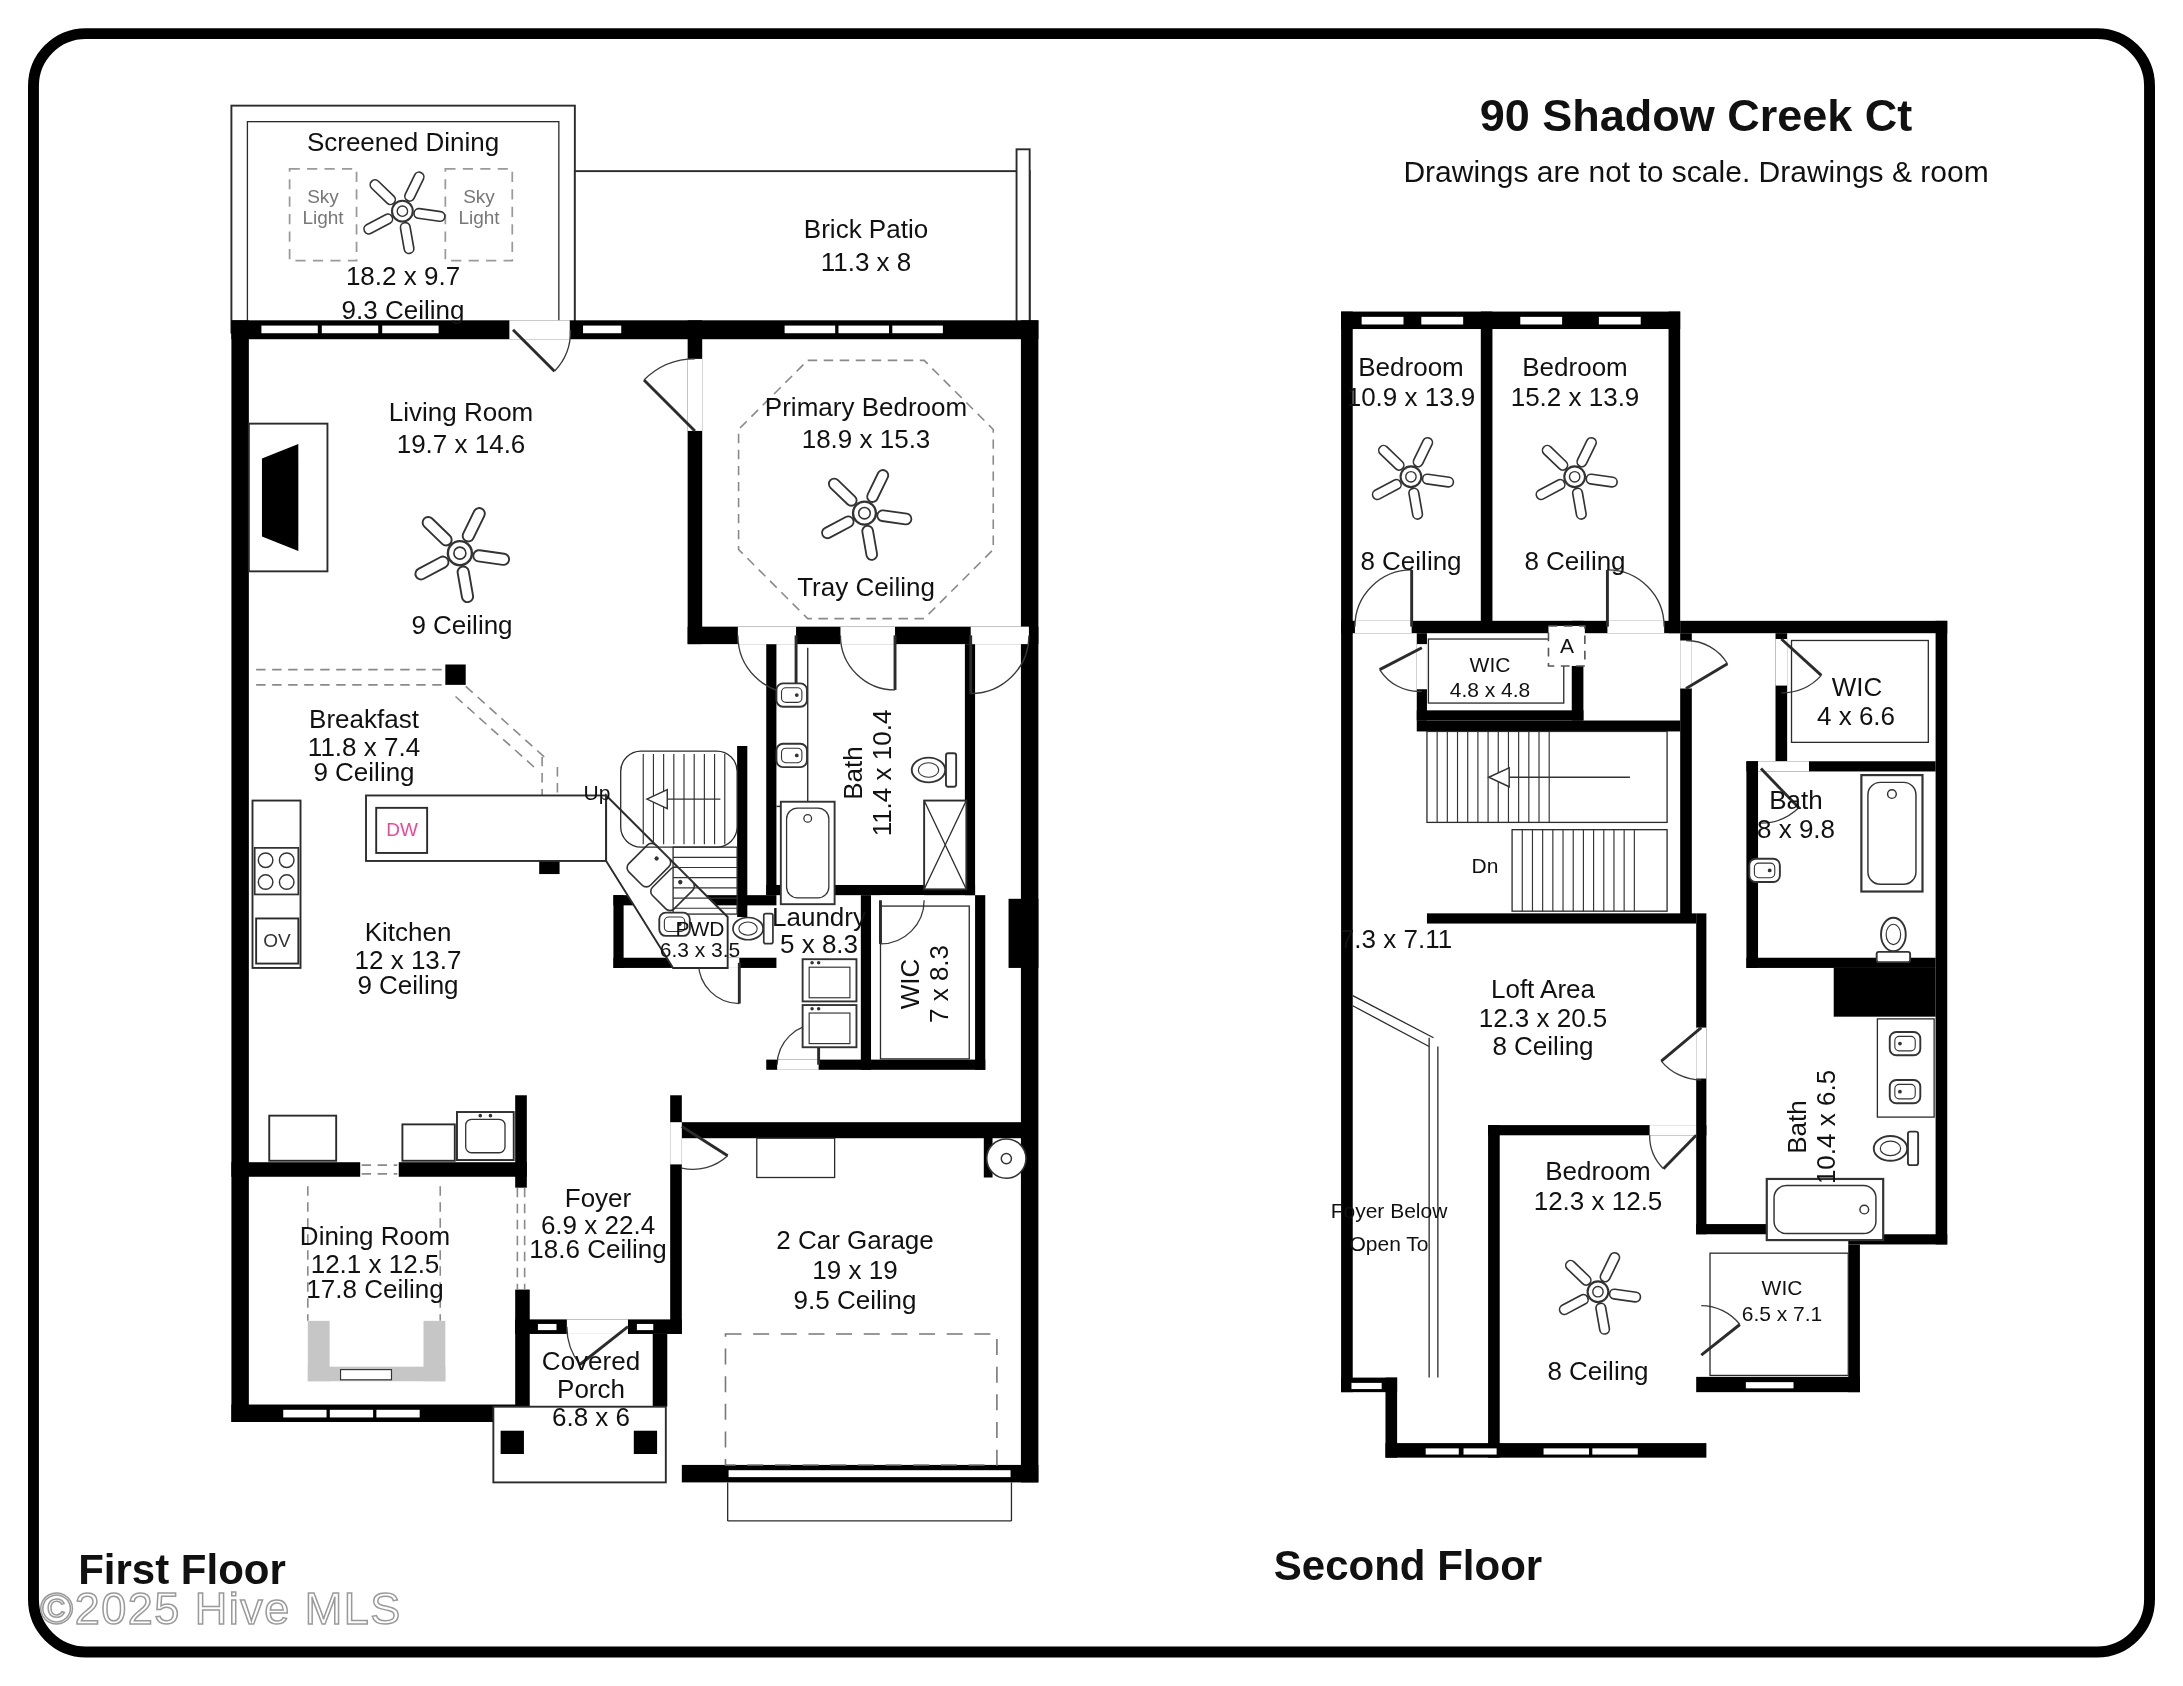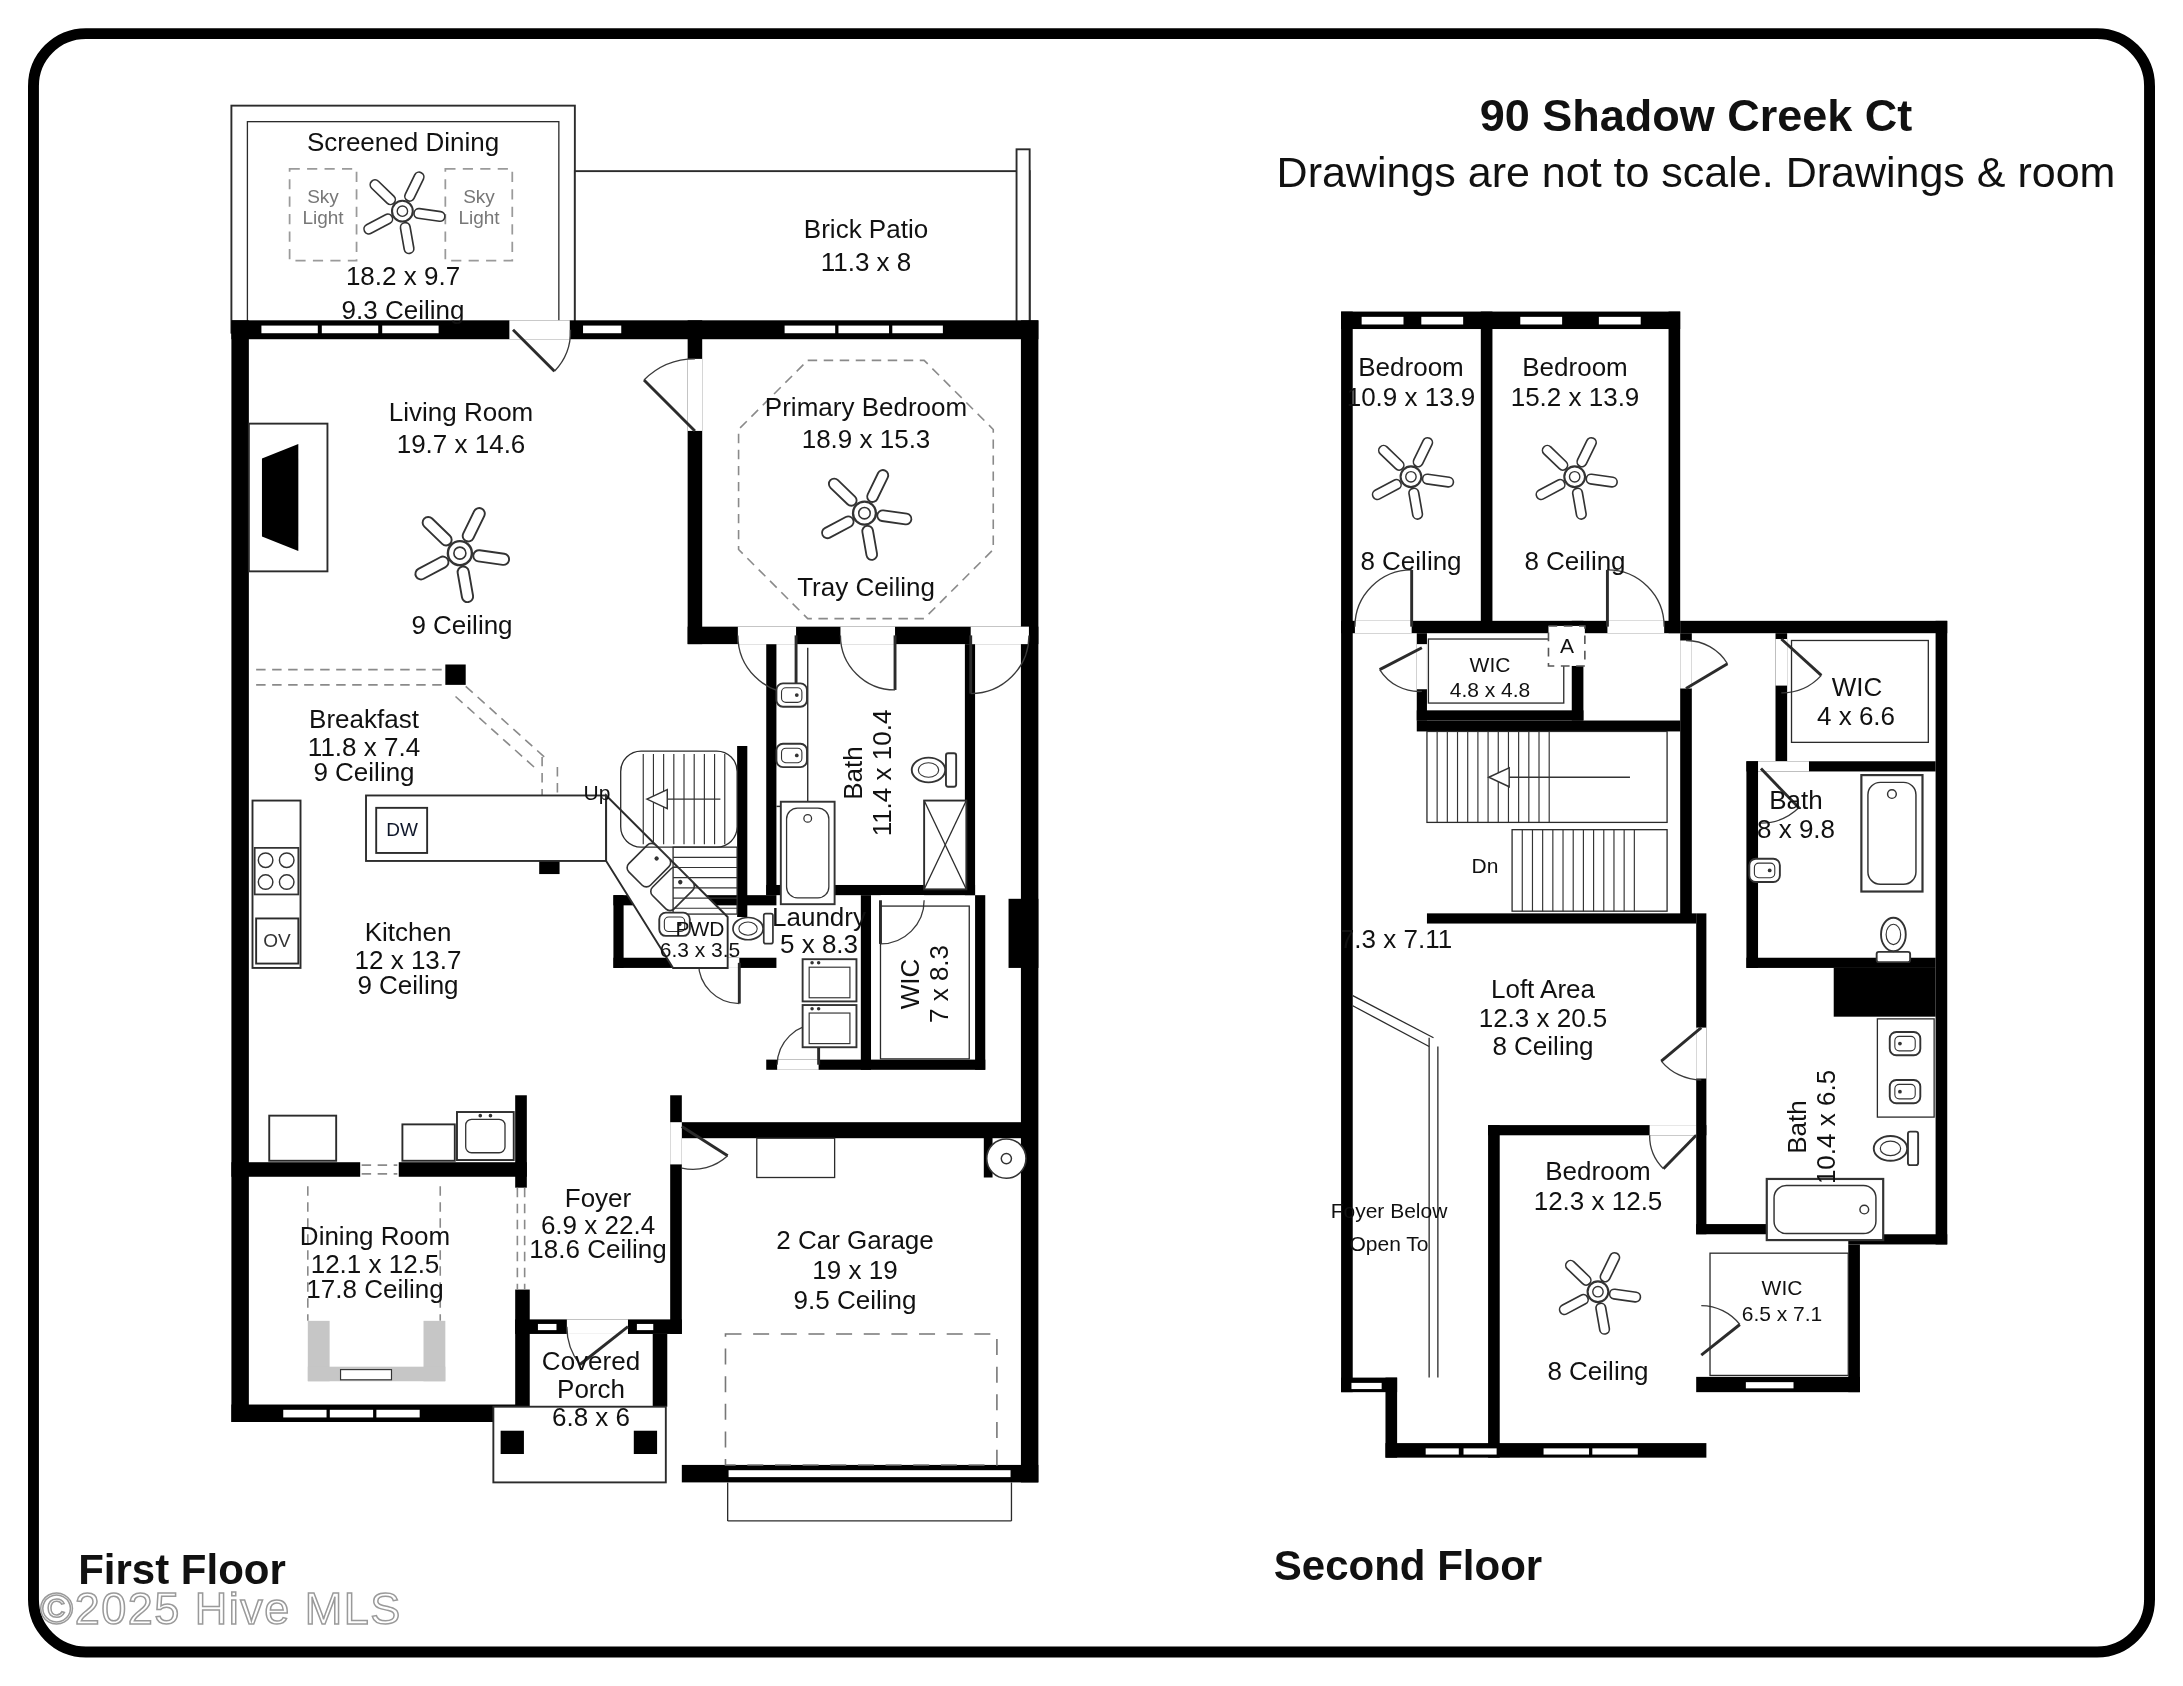--- a/index.html
+++ b/index.html
@@ -13,21 +13,21 @@
   svg .gdash{fill:none;stroke:#8a8a8a;stroke-width:2.2px;stroke-dasharray:13 9;}
   svg .arc{fill:none;stroke:#3a3a3a;stroke-width:1.8px;}
   svg .leaf{stroke:#2b2b2b;stroke-width:4px;stroke-linecap:butt;}
   svg .gray{fill:#c6c6c6;stroke:none;}
   .lbl{position:absolute;transform:translate(-50%,-50%);white-space:nowrap;
        font-size:26px;line-height:1.12;text-align:center;}
   .sm{font-size:21px;}
   .tiny{font-size:19px;color:#777;}
   .rot{transform:translate(-50%,-50%) rotate(-90deg);}
   .title{font-size:45px;font-weight:bold;}
-  .disc{font-size:43px;}
+  .disc{font-size:30px;}
   .floorlbl{font-size:42px;font-weight:bold;}
   .wm{position:absolute;transform:none;font-size:45px;color:rgba(255,255,255,0.25);
       -webkit-text-stroke:1.5px #9a9a9a;letter-spacing:1.5px;}
 </style>
 </head>
 <body>
 
 <div class="page">
 
 <svg width="2183" height="1687" viewBox="0 0 3000 2318">
@@ -465,21 +465,21 @@
 <div class="lbl" style="left:866px;top:588px;">Tray Ceiling</div>
 
 <div class="lbl" style="left:364px;top:720px;">Breakfast</div>
 <div class="lbl" style="left:364px;top:748px;">11.8 x 7.4</div>
 <div class="lbl" style="left:364px;top:773px;">9 Ceiling</div>
 
 <div class="lbl" style="left:408px;top:933px;">Kitchen</div>
 <div class="lbl" style="left:408px;top:961px;">12 x 13.7</div>
 <div class="lbl" style="left:408px;top:986px;">9 Ceiling</div>
 
-<div class="lbl tiny" style="left:402px;top:830px;color:#0f172a;">DW</div>
+<div class="lbl tiny" style="left:402px;top:830px;color:#ec4899;">DW</div>
 <div class="lbl tiny" style="left:277px;top:941px;color:#333;">OV</div>
 <div class="lbl sm" style="left:597px;top:793px;">Up</div>
 
 <div class="lbl rot" style="left:868px;top:773px;">
   <div>Bath</div>
       <div>11.4 x 10.4</div>
 </div>
 
 <div class="lbl sm" style="left:700px;top:929px;">PWD</div>
 <div class="lbl sm" style="left:700px;top:950px;">6.3 x 3.5</div>

